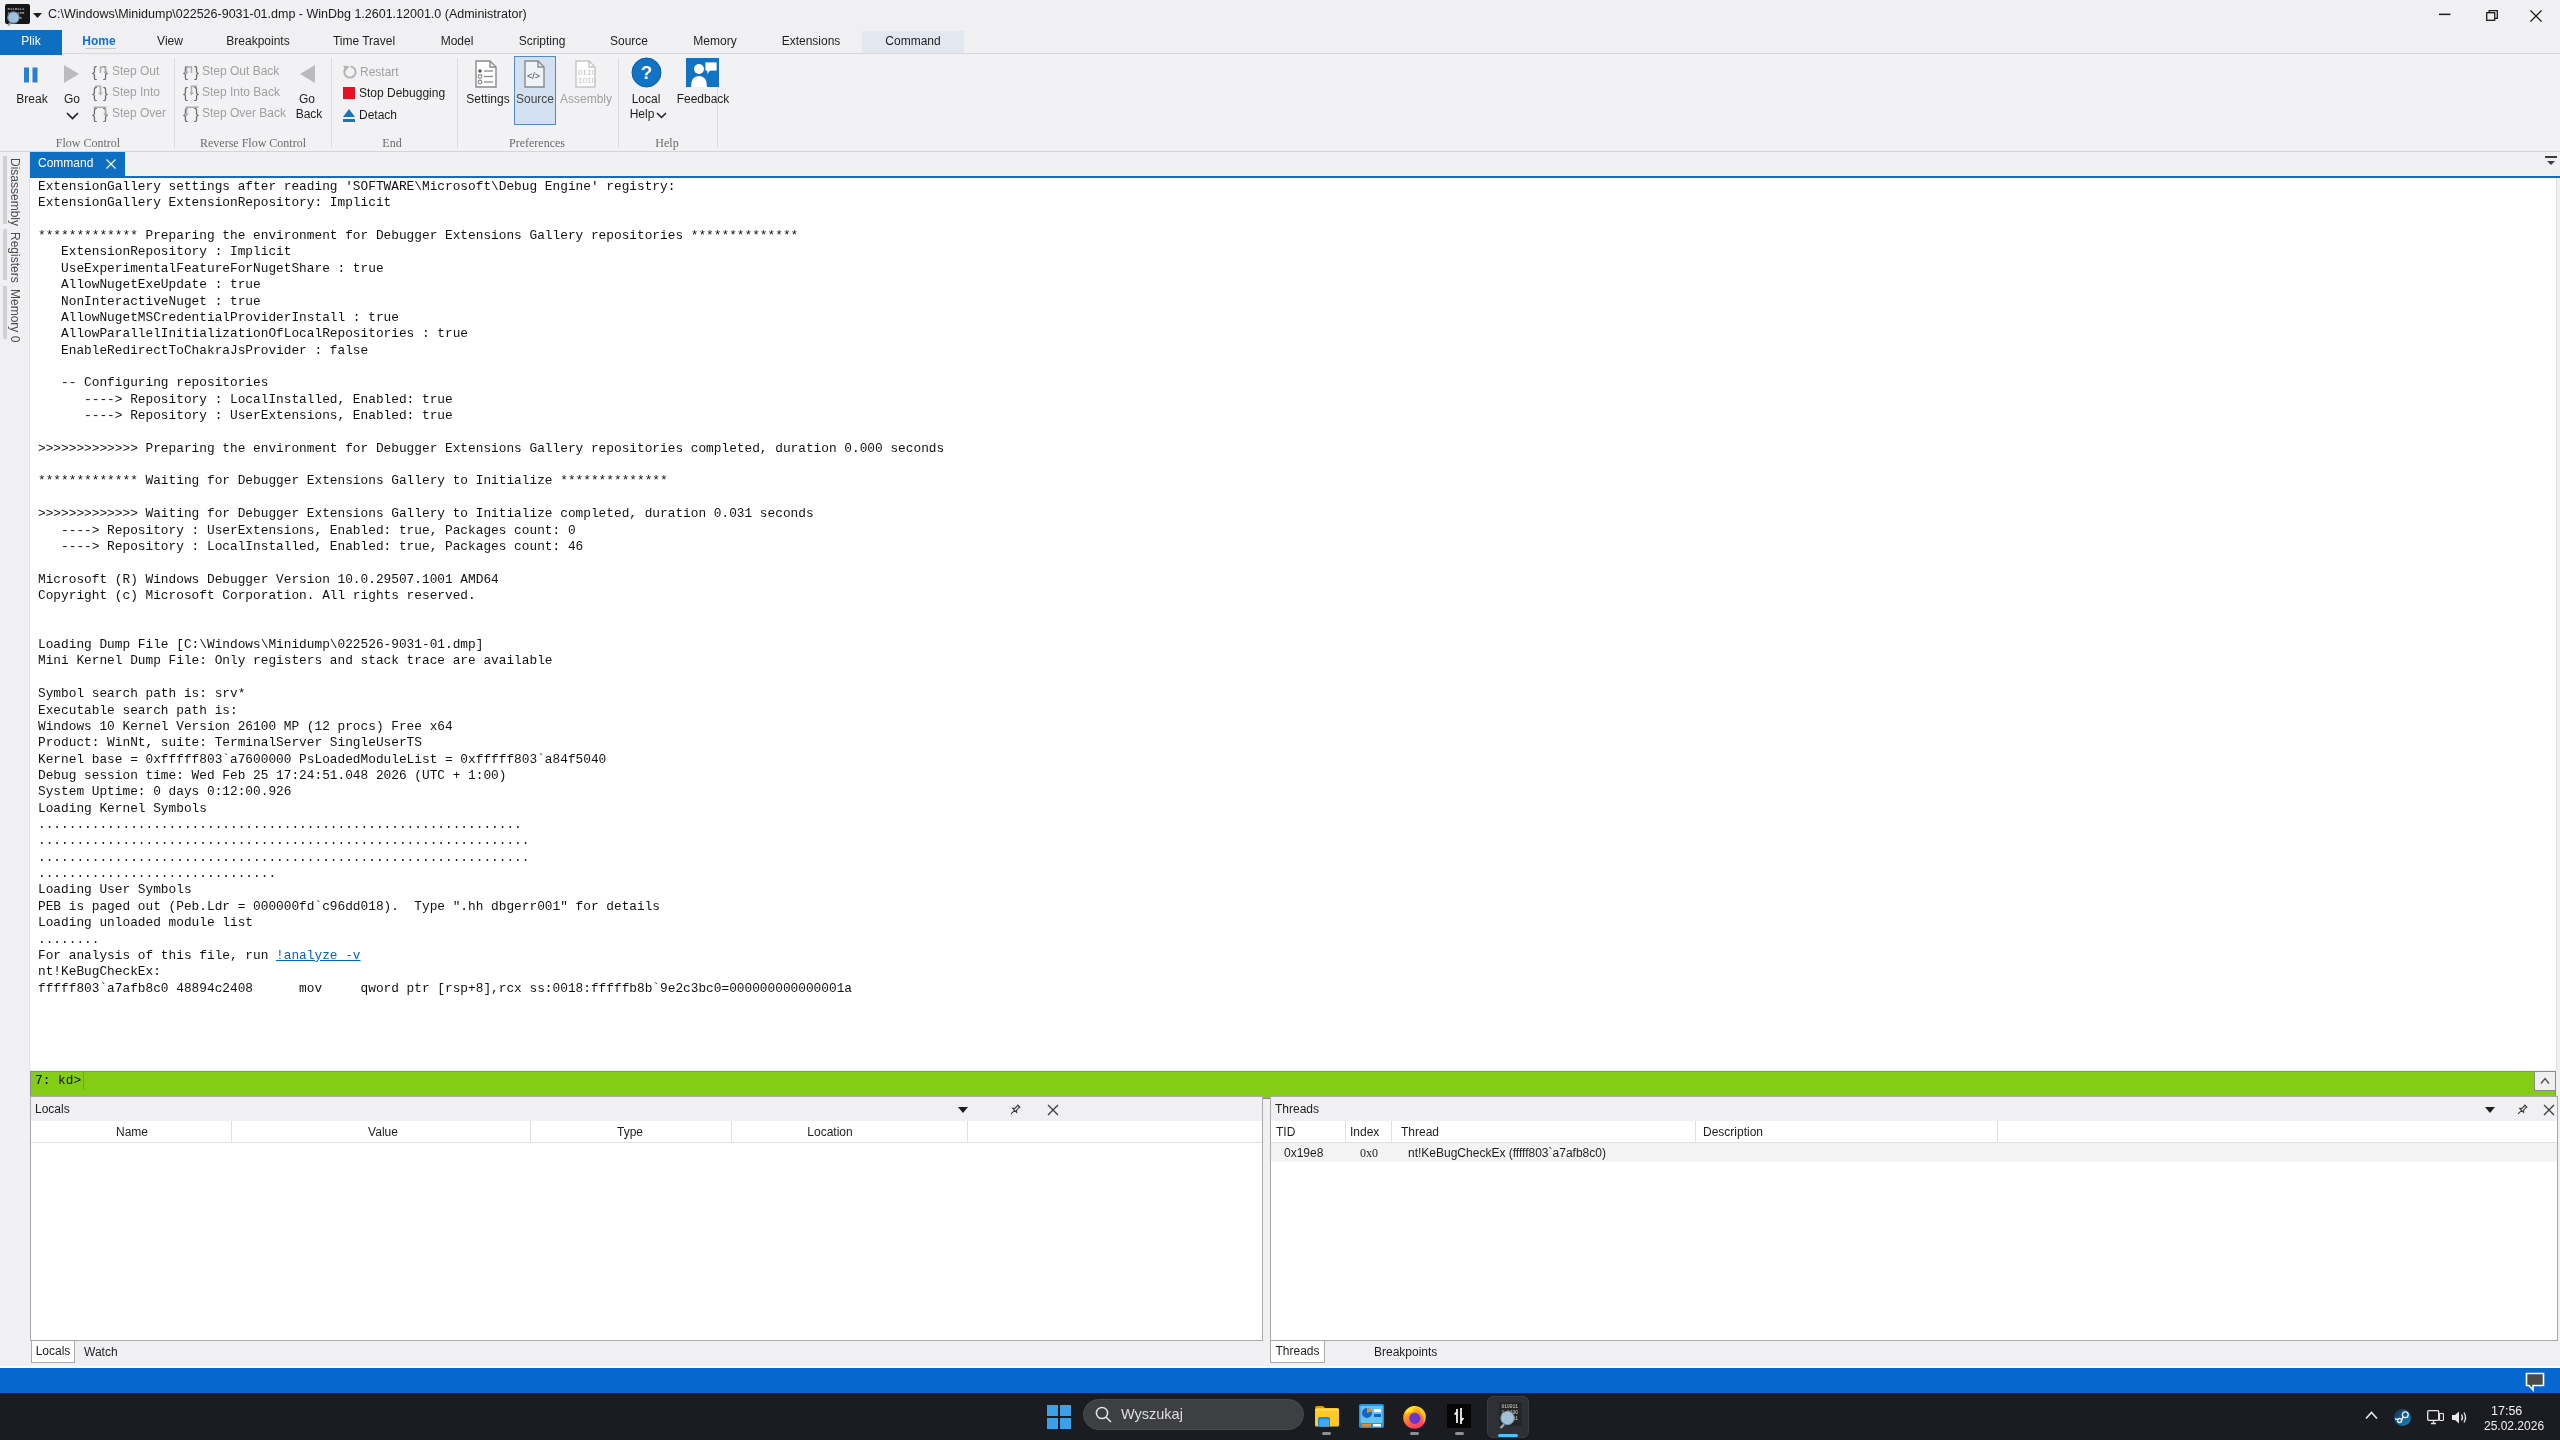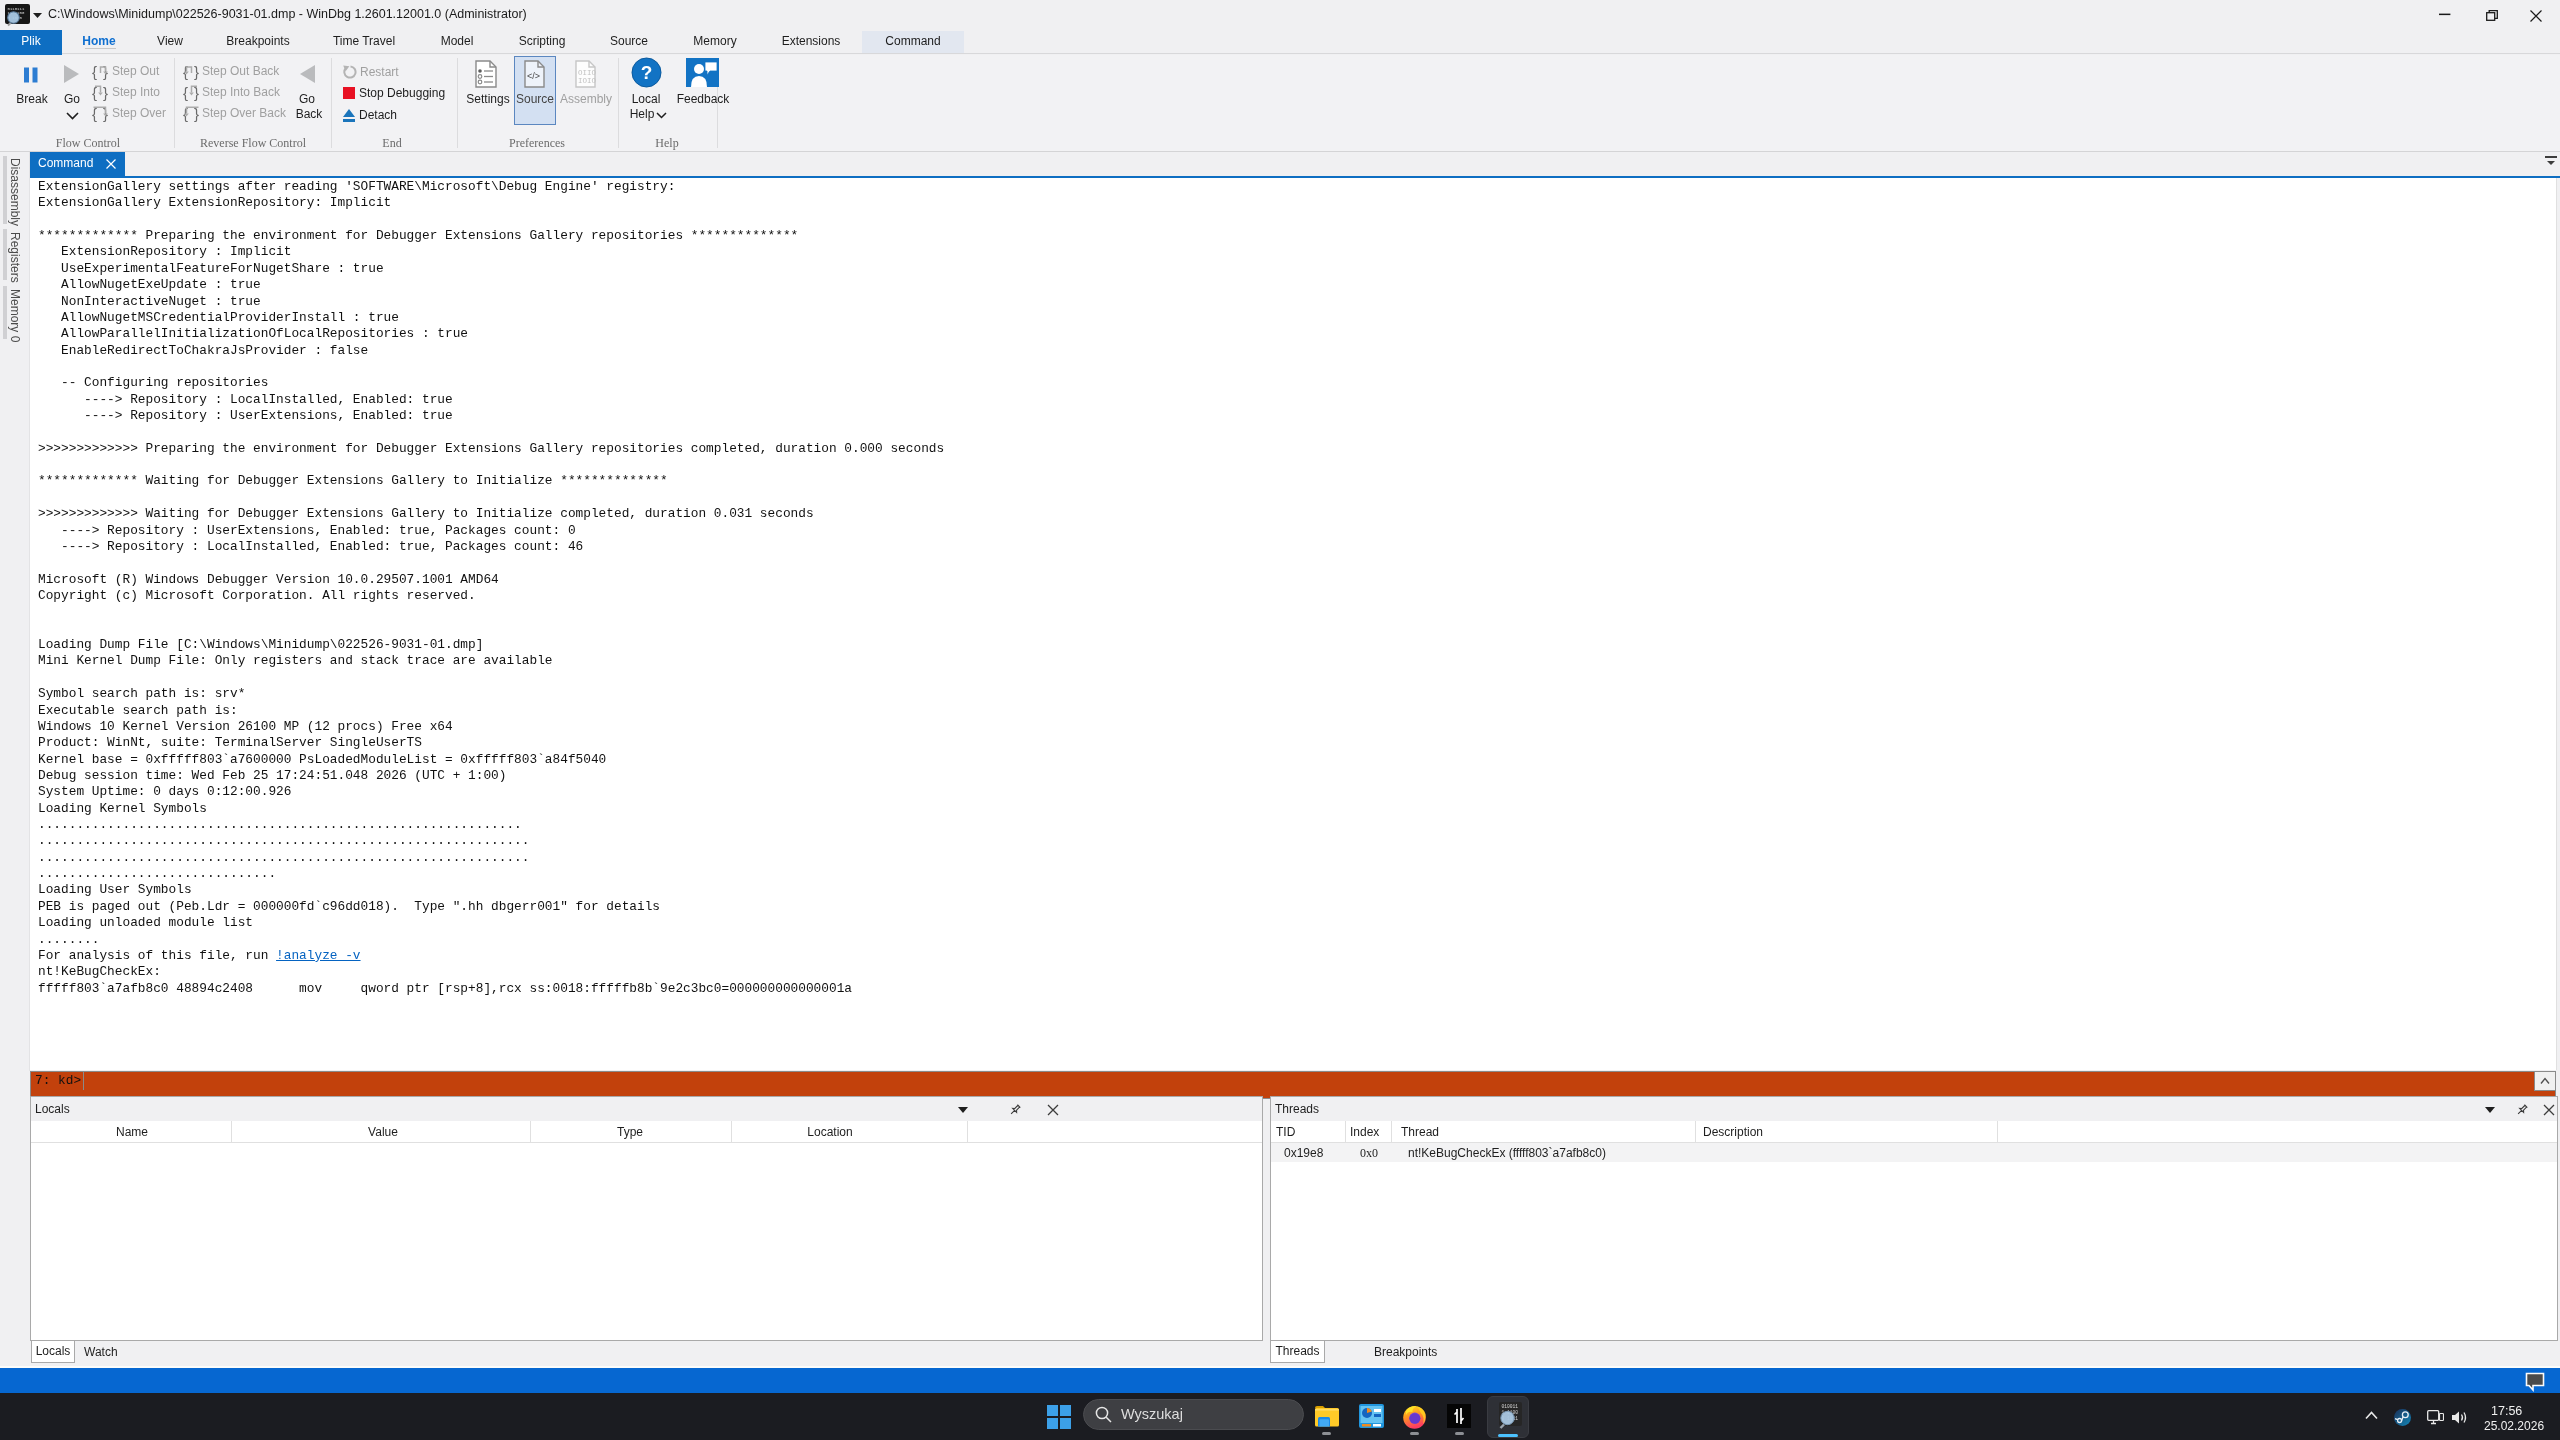--- a/index.html
+++ b/index.html
@@ -34,21 +34,21 @@
   .vtab-strip { position:absolute; left:3px; width:4px; background:#d0d0d3; }
   .vtab-txt { position:absolute; left:8px; writing-mode:vertical-rl; font-size:12px; color:#4b4b4b; white-space:nowrap; }
   #doctab { left:30px; top:152px; width:95px; height:24px; background:#0e6ec2; color:#fff; }
   #doctab span { position:absolute; left:8px; top:4px; font-size:12px; }
   #blueline { left:30px; top:176px; width:2530px; height:2px; background:#0e6ec2; }
   #console { left:30px; top:178px; width:2527px; height:892px; background:#fff; border-right:1px solid #e0e0e0; overflow:hidden; }
   #console pre { font-family:"Liberation Mono", monospace; font-size:12.8px; line-height:16.36px; color:#111; position:absolute; left:8px; top:1px; }
   #console .lnk { color:#0563c1; text-decoration:underline; }
 
   
-  #inputrow { left:30px; top:1071px; width:2526px; height:28px; background:#c2410c; border:1px solid #8a8a8a; }
+  #inputrow { left:30px; top:1071px; width:2526px; height:28px; background:#84cc16; border:1px solid #8a8a8a; }
   #kd-label { position:absolute; left:0; top:0; width:53px; height:18px; border-right:1px solid #8a8a8a; font-family:"Liberation Mono", monospace; font-size:12.8px; color:#111; padding:1px 0 0 4px; }
   #scrollup { left:2534px; top:1071px; width:22px; height:20px; background:#f0f0f0; border:1px solid #8a8a8a; }
 
   
   .panel { position:absolute; background:#fff; border:1px solid #a9a9a9; }
   .ptitle { position:absolute; left:0; top:0; right:0; height:24px; background:#f0f0f2; font-size:12px; color:#1e1e1e; }
   .ptitle span { position:absolute; left:4px; top:5px; }
   .colhdr { position:absolute; font-size:12px; color:#1e1e1e; top:0; }
   .colsep { position:absolute; width:1px; background:#e0e0e0; }
 

